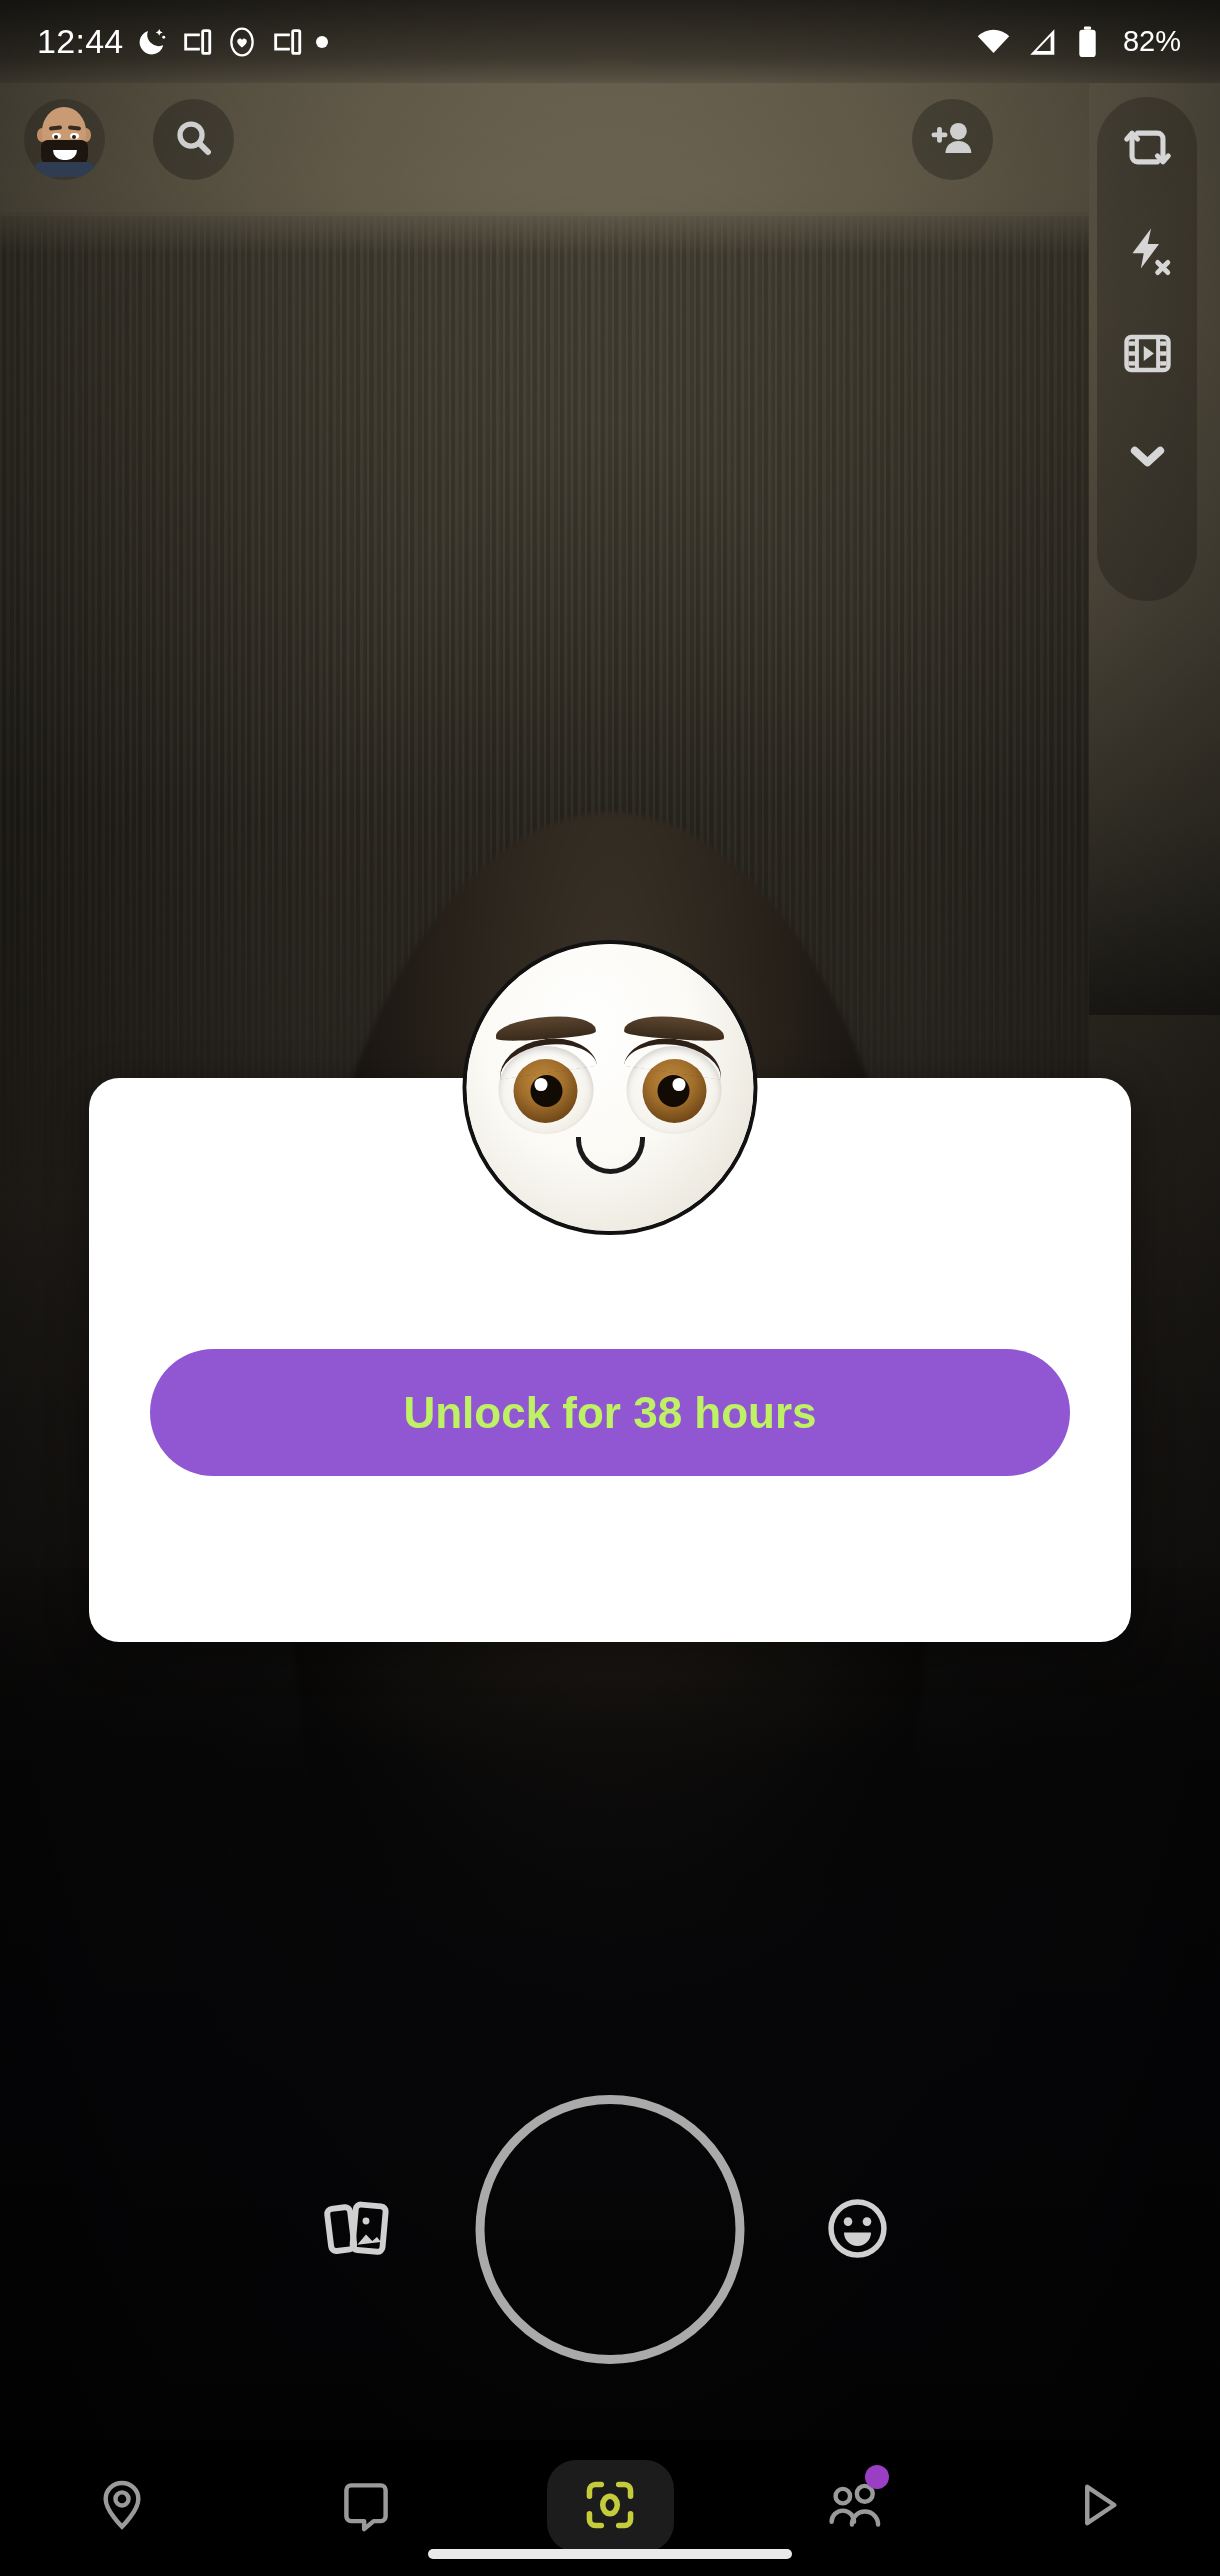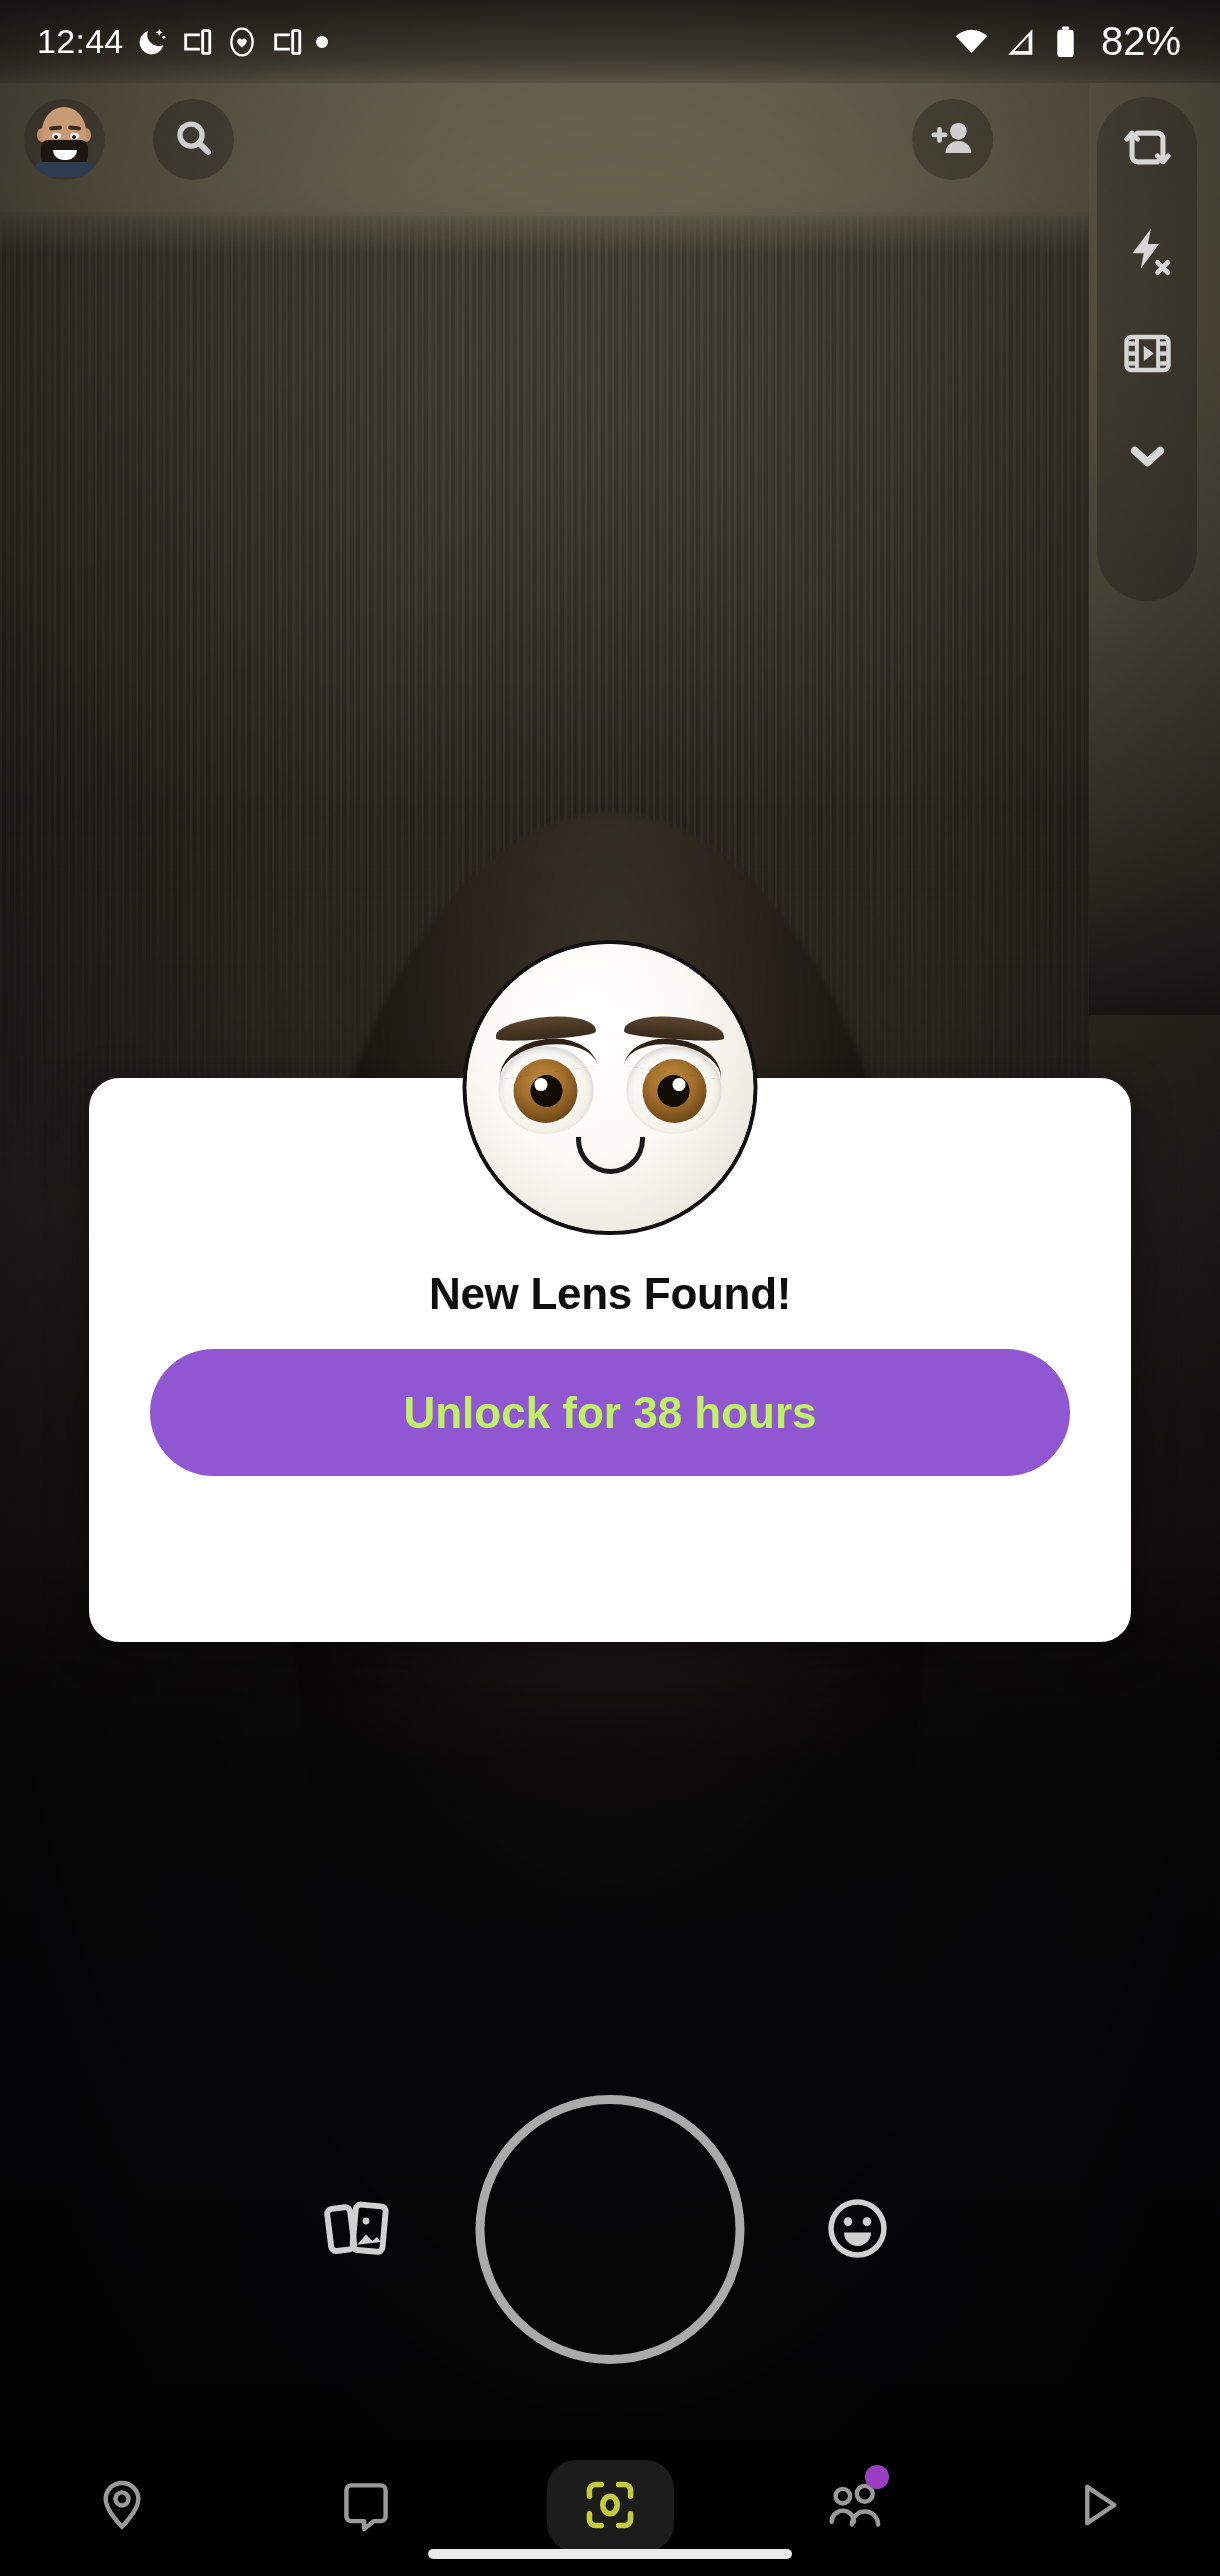--- a/index.html
+++ b/index.html
@@ -75,21 +75,21 @@
   }
   #status-bar::before{
     content:""; position:absolute; left:0; top:0; width:1220px; height:83px;
     background:linear-gradient(180deg, rgba(0,0,0,0.62) 0%, rgba(0,0,0,0.30) 70%, rgba(0,0,0,0) 100%);
     z-index:-1;
   }
   .sb-left, .sb-right{ display:flex; align-items:center; }
   .sb-left{ gap:12px; }
   .sb-right{ gap:13.6px; }
   .sb-time{ font-size:34px; font-weight:500; letter-spacing:0.3px; }
-  .sb-pct{ font-size:40px; font-weight:500; margin-left:7px; }
+  .sb-pct{ font-size:29px; font-weight:500; margin-left:7px; }
   .sb-ico{ display:inline-flex; align-items:center; justify-content:center; }
   .sb-dot{ width:12px; height:12px; border-radius:50%; background:#fff; }
 
   
   #top-controls{
     position:absolute; left:0; top:92px; width:1220px; height:102px; z-index:30;
   }
   .circ-btn{
     position:absolute; width:81px; height:81px; border-radius:50%;
     background:rgba(0,0,0,0.26);
@@ -405,21 +405,20 @@
     <div class="f-iris r"></div>
     <div class="f-pupil l"></div>
     <div class="f-pupil r"></div>
     <div class="f-gleam l"></div>
     <div class="f-gleam r"></div>
     <div class="f-lash l"></div>
     <div class="f-lash r"></div>
     <div class="f-smile"></div>
   </div>
 
-  <div id="dialog-title" style="color: rgb(15, 15, 15);">New Lens Found!</div>
 
   <button id="unlock-button" style="background: rgb(145, 87, 210);">Unlock for 38 hours</button>
 
 </div>
 
 <div id="bottom-nav">
 
   <div class="nav-item">
     <span>
       <svg width="56" height="56" viewBox="0 0 24 24">

